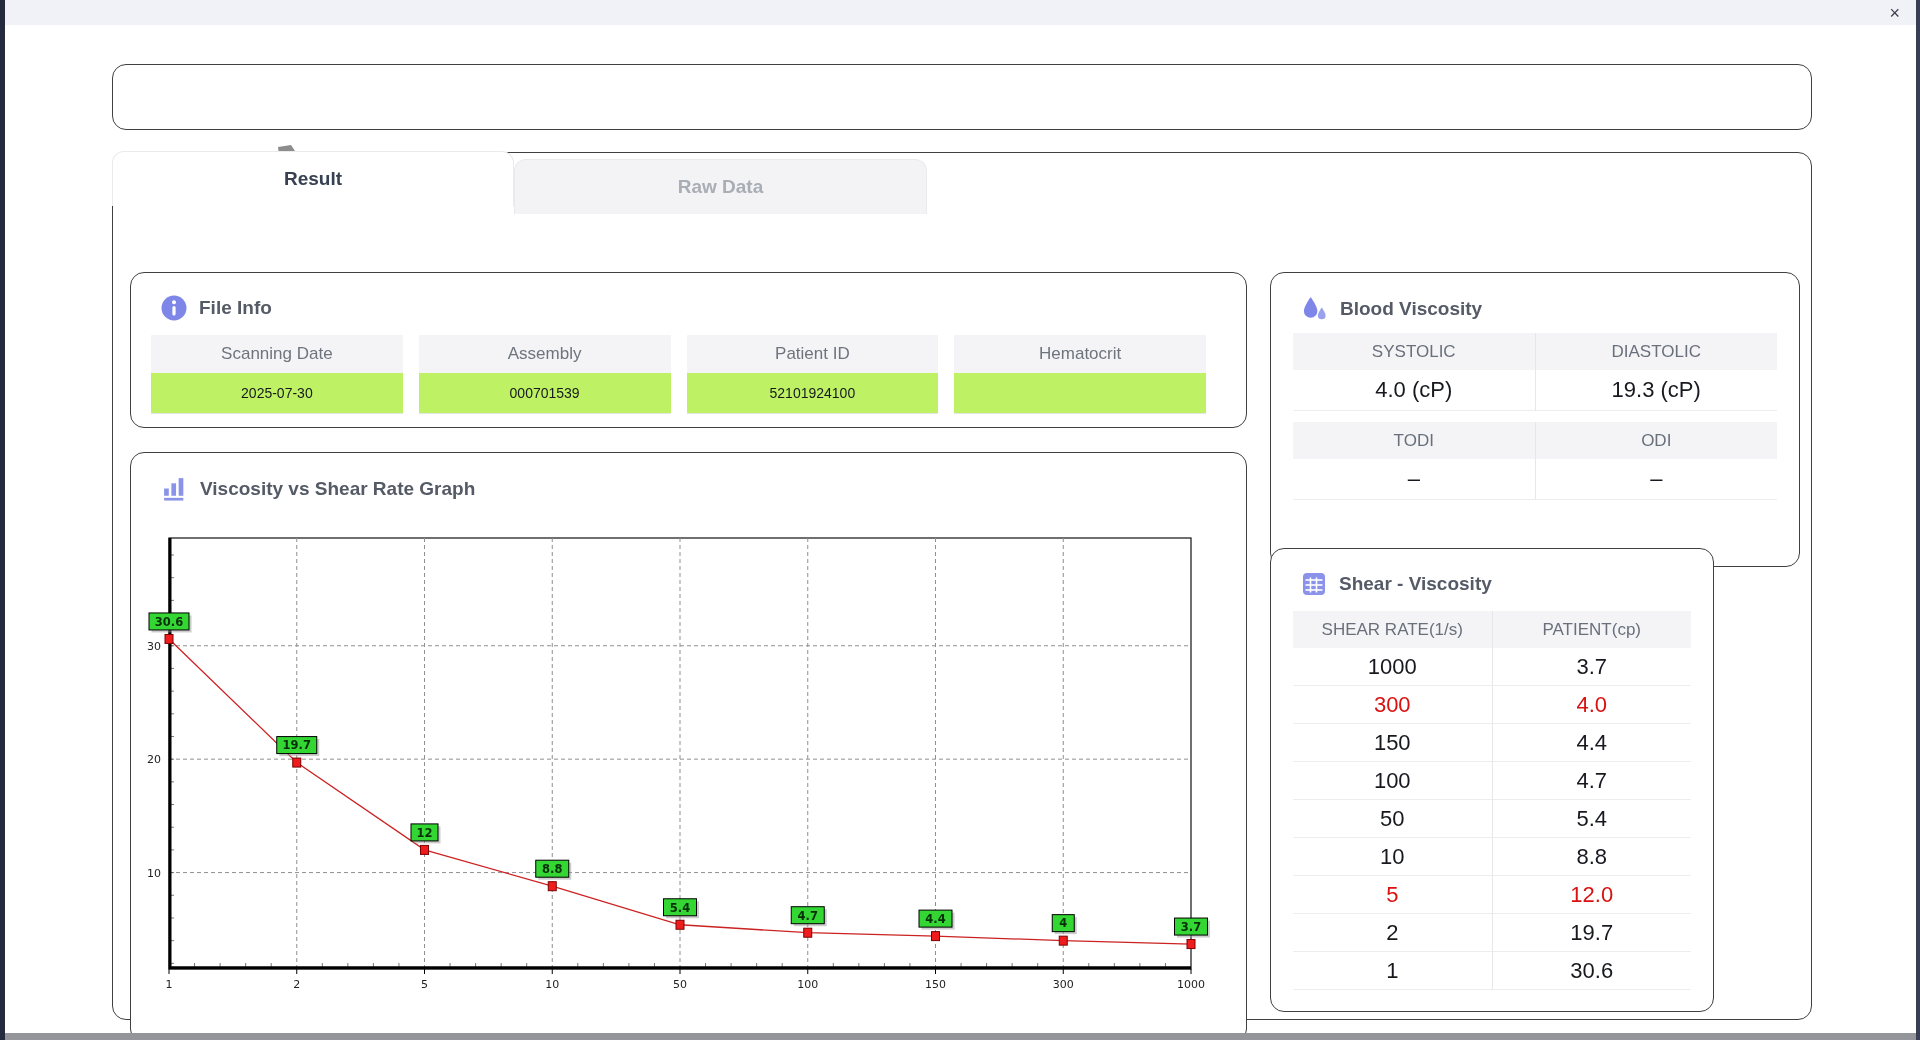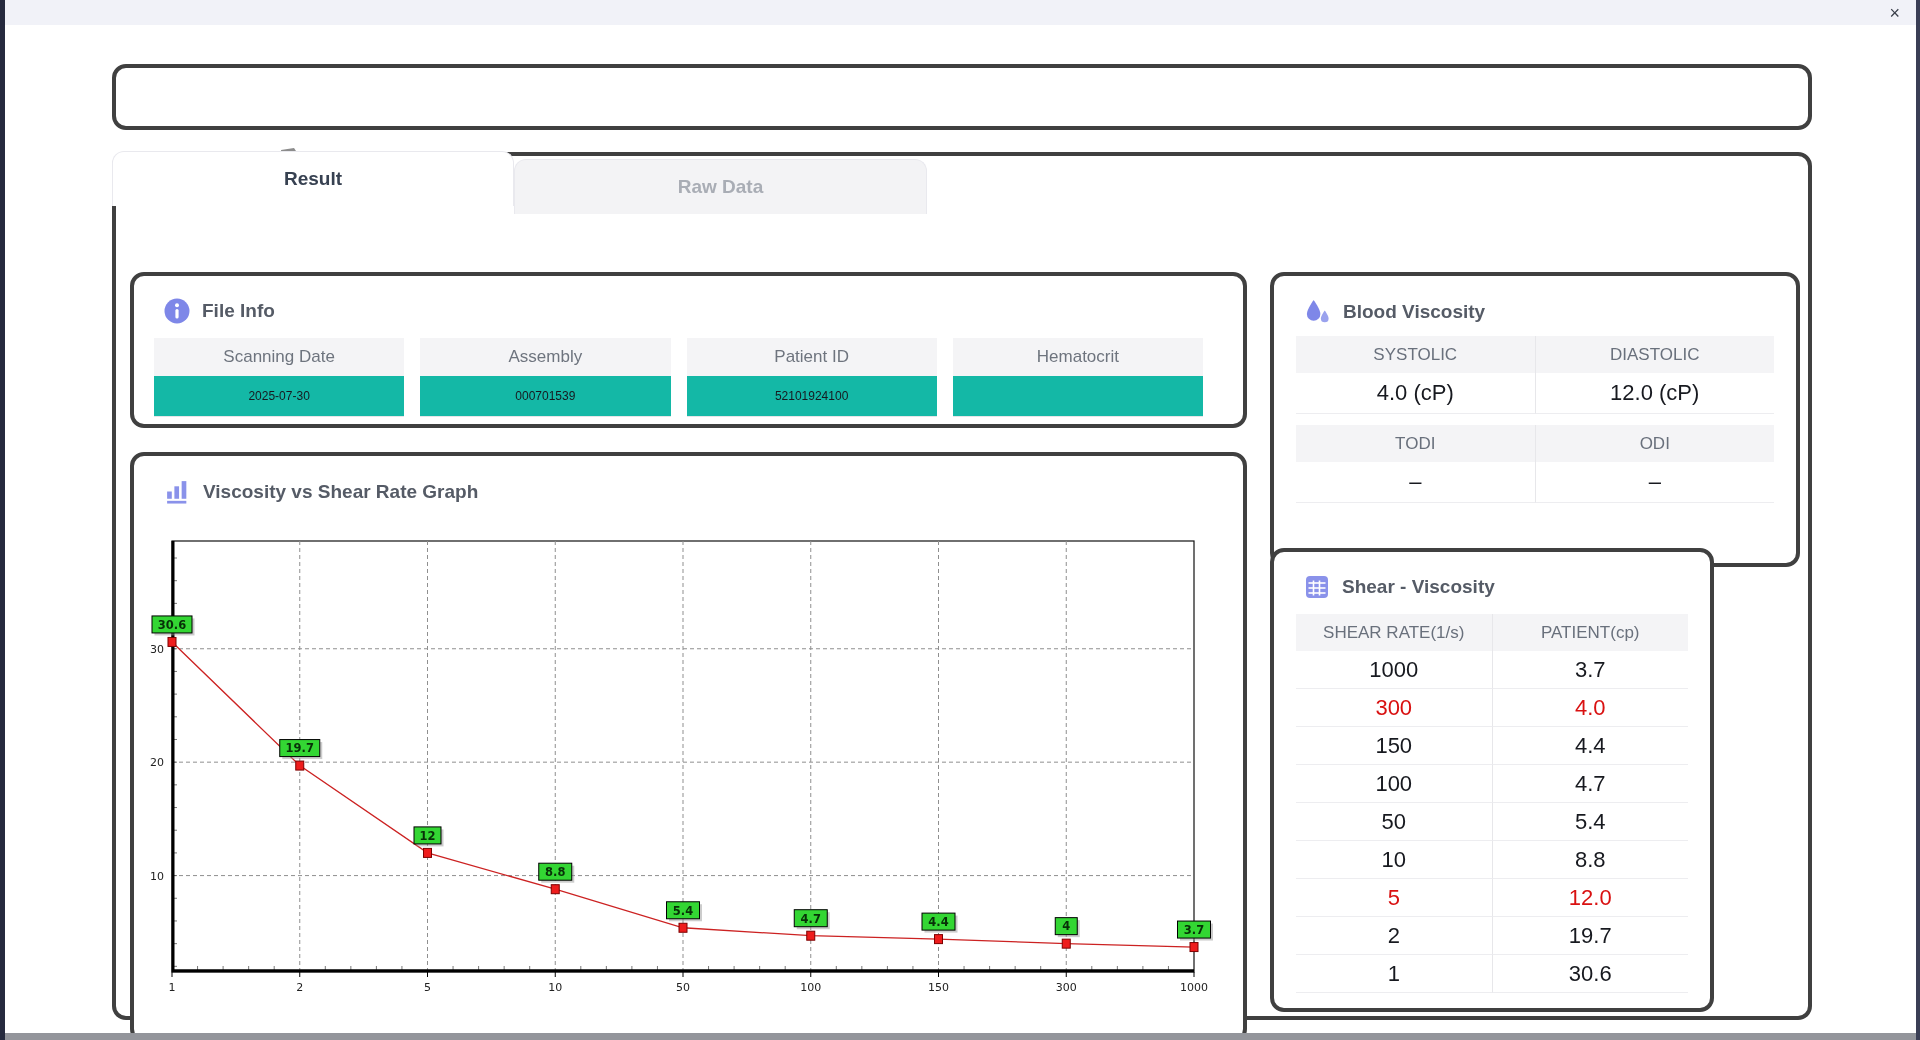--- a/index.html
+++ b/index.html
@@ -6,21 +6,21 @@
   .screen{position:relative;width:1920px;height:1040px;overflow:hidden;background:#ffffff;
           font-family:"Liberation Sans",sans-serif;}
   
   .edge-left{position:absolute;left:0;top:0;width:5px;height:100%;background:#262a3e;z-index:50;}
   .edge-right{position:absolute;right:0;top:0;width:4px;height:100%;background:#3a3e55;z-index:50;}
   .edge-bottom{position:absolute;left:0;bottom:0;width:100%;height:7px;background:#93959b;z-index:49;}
   .titlebar{position:absolute;left:5px;top:0;right:4px;height:25px;background:#f1f2f8;z-index:40;}
   .close-btn{position:absolute;right:10px;top:0px;border:none;background:none;font-size:18px;
              line-height:24px;color:#3a3f4a;cursor:pointer;font-family:inherit;}
   
-  .card{position:absolute;background:#fff;border:4px solid #404040;border-radius:14px;box-sizing:border-box;}
+  .card{position:absolute;background:#fff;border:1px solid #404040;border-radius:14px;box-sizing:border-box;}
   .section-title{position:absolute;left:30px;top:22px;display:flex;align-items:center;gap:12px;
                  font-size:19px;font-weight:700;color:#555b66;}
   .section-title svg{display:block;}
   
   .logo-wrap{position:absolute;left:148px;top:78px;display:flex;align-items:center;gap:10px;}
   .logo-text{font-size:32px;font-weight:600;letter-spacing:0.5px;color:#9e9e9e;}
   .logo-text .u{color:#76b82a;}
   .app-title{position:absolute;left:365px;top:86px;font-size:24px;font-weight:700;color:#3c4cf0;}
   
   .tab{position:absolute;top:151px;height:55px;display:flex;align-items:center;justify-content:center;
@@ -34,22 +34,22 @@
   .grid-row .c + .c{border-left:1px solid #e7e7ea;}
   .row-head .c{background:#f4f4f6;color:#69707c;font-size:17px;height:37px;}
   .row-val .c{height:41px;font-size:22px;color:#17191f;border-bottom:1px solid #ededf0;background:#fff;}
   .hl .c{color:#d91111;}
   .sv-rows .row-val .c{height:38px;}
   
   .fi-wrap{position:absolute;left:20px;right:40px;top:62px;display:flex;gap:16px;}
   .fi-field{flex:1;}
   .fi-label{background:#f4f4f6;color:#6e747e;font-size:17px;height:38px;display:flex;
             align-items:center;justify-content:center;}
-  .fi-value{height:40px;display:flex;align-items:center;justify-content:center;font-size:12px;
-            color:#17191f;border-bottom:1px solid #e5e5e8;background:#14b8a6;}
+  .fi-value{height:40px;display:flex;align-items:center;justify-content:center;font-size:14px;
+            color:#17191f;border-bottom:1px solid #e5e5e8;background:#bef264;}
   
   #chart-svg{position:absolute;left:0;top:0;overflow:visible;
              font-family:"DejaVu Sans","Liberation Sans",sans-serif;}
 </style>
 </head>
 <body>
 
 <div class="screen">
 
   <div class="edge-left"></div>
@@ -255,21 +255,21 @@
       </svg>
       <span>Blood Viscosity</span>
     </div>
     <div id="bv-groups" style="position:absolute;left:22px;right:22px;top:60px;">
         <div class="grid-row row-head">
           <div class="c">SYSTOLIC</div>
           <div class="c">DIASTOLIC</div>
         </div>
         <div class="grid-row row-val">
           <div class="c">4.0 (cP)</div>
-          <div class="c">12.0 (cP)</div>
+          <div class="c">19.3 (cP)</div>
         </div>
         <div class="grid-row row-head" style="margin-top: 11px; align-items: center;">
           <div class="c">TODI</div>
           <div class="c">ODI</div>
         </div>
         <div class="grid-row row-val">
           <div class="c">–</div>
           <div class="c">–</div>
         </div>
       </div>

